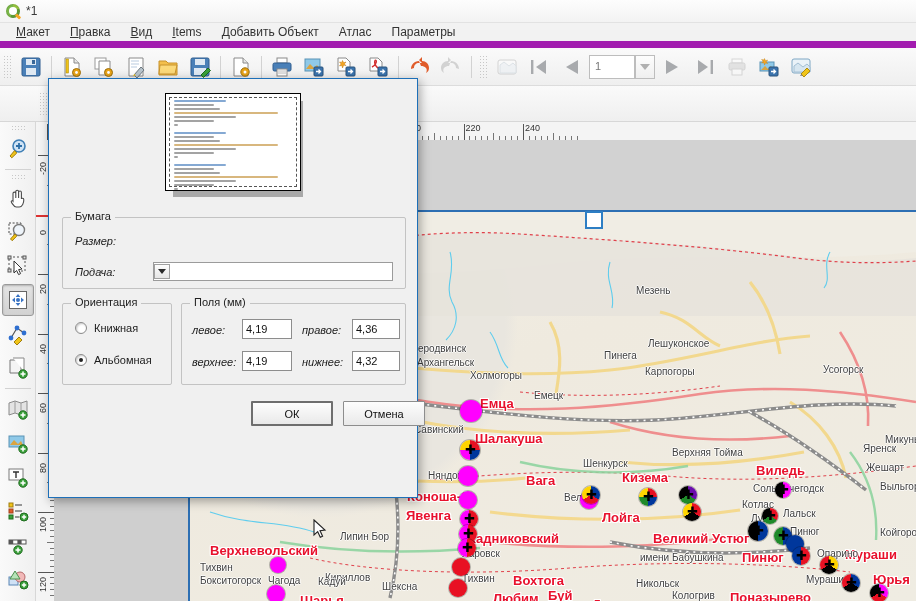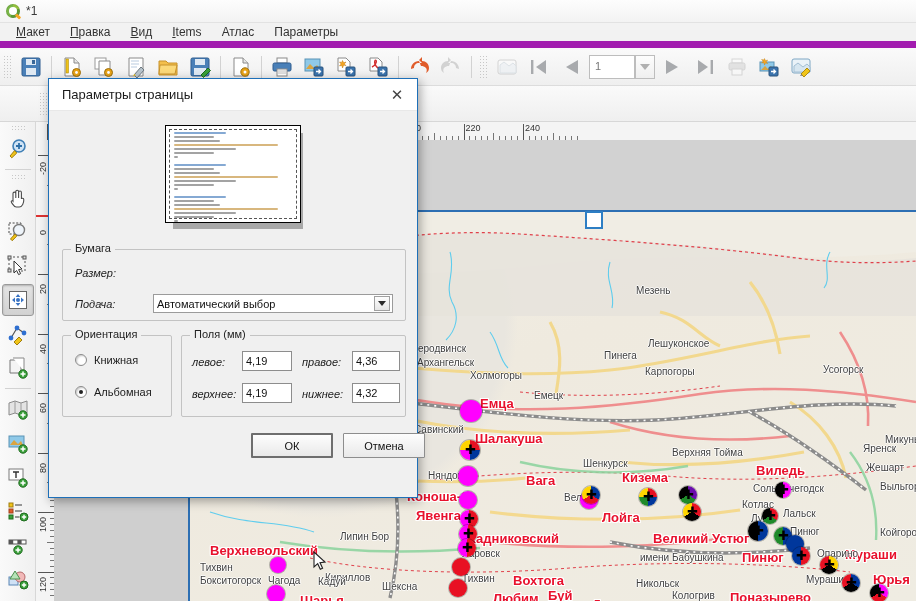--- a/index.html
+++ b/index.html
@@ -144,20 +144,21 @@
   <div class="titlebar">
     <div class="qlogo"></div>
     <div class="title-text">*1</div>
   </div>
 
   <div class="menubar">
     <div class="menu-item"><u>М</u><span>акет</span></div>
     <div class="menu-item"><u>П</u><span>равка</span></div>
     <div class="menu-item"><u>В</u><span>ид</span></div>
     <div class="menu-item"><u>I</u><span>tems</span></div>
+    <div class="menu-item"><u>Д</u><span>обавить Объект</span></div>
     <div class="menu-item">Атлас</div>
     <div class="menu-item">Параметры</div>
   </div>
 
   <div class="toolbar">
     <div class="grip"></div>
 
     <div class="tbtn">
       <svg width="22" height="22" viewBox="0 0 22 22">
           <rect x="2" y="2" width="18" height="18" rx="1.5" fill="#4a80b8" stroke="#2e5d8f"></rect>
@@ -755,21 +756,21 @@
         <div class="mlabel dark" style="left: 393px; top: 246px;">Шенкурск</div>
         <div class="mlabel red" style="font-size: 13px; left: 336px; top: 261px;">Вага</div>
         <div class="mlabel red" style="font-size: 13px; left: 432px; top: 258px;">Кизема</div>
         <div class="mlabel red" style="font-size: 13px; left: 566px; top: 251px;">Виледь</div>
         <div class="mlabel dark" style="left: 676px; top: 250px;">Жешарт</div>
         <div class="mlabel red" style="font-size: 13px; left: 217px; top: 277px;">Коноша-1</div>
         <div class="mlabel dark" style="left: 374px; top: 280px;">Вельск</div>
         <div class="mlabel red" style="font-size: 13px; left: 412px; top: 298px;">Лойга</div>
         <div class="mlabel dark" style="left: 563px; top: 271px;">Сольвычегодск</div>
         <div class="mlabel dark" style="left: 690px; top: 269px;">Выльгорт</div>
-        <div class="mlabel red" style="font-size: 13px; left: 226px; top: 296px;">Явенга</div>
+        <div class="mlabel red" style="font-size: 13px; left: 216px; top: 296px;">Явенга</div>
         <div class="mlabel dark" style="left: 552px; top: 287px;">Котлас</div>
         <div class="mlabel dark" style="left: 593px; top: 296px;">Лальск</div>
         <div class="mlabel dark" style="left: 561px; top: 301px;">Луза</div>
         <div class="mlabel red" style="font-size: 13px; left: 463px; top: 319px;">Великий Устюг</div>
         <div class="mlabel red" style="font-size: 13px; left: 278px; top: 319px;">Кадниковский</div>
         <div class="mlabel red" style="font-size: 13px; left: 20px; top: 331px;">Верхневольский</div>
         <div class="mlabel dark" style="left: 150px; top: 319px;">Липин Бор</div>
         <div class="mlabel dark" style="left: 600px; top: 314px;">Пинюг</div>
         <div class="mlabel dark" style="left: 690px; top: 315px;">Койгородок</div>
         <div class="mlabel dark" style="left: 272px; top: 336px;">Харовск</div>
@@ -837,24 +838,20 @@
         <div class="xmark" style="left: 684px; top: 374px;">✚</div>
         <div class="pie" style="width: 16px; height: 16px; left: 80px; top: 345px; background: rgb(255, 0, 255);"></div>
         <div class="pie" style="width: 18px; height: 18px; left: 77px; top: 373px; background: rgb(255, 0, 255);"></div>
       </div>
   </div>
   <div class="map-top-edge" style="left:190px;top:210px;"></div>
   <div style="position:absolute;left:188px;top:210px;width:2px;height:391px;background:#2d6fb3;"></div>
   <div class="sel-handle" style="left:585px;top:211px;"></div>
 
   <div class="dialog">
-    <div class="dlg-title">
-      <span class="dlg-title-text">Параметры страницы</span>
-      <span class="dlg-close">✕</span>
-    </div>
     <div class="dlg-body">
 
       <div class="preview-wrap">
         <div class="pv-shadow"></div>
         <div class="pv-page">
           <div class="pv-dash"></div>
           <div id="pv-lines">
               <div class="pv-line c" style="left: 8px; top: 6px; width: 52px;"></div>
               <div class="pv-line " style="left: 8px; top: 10px; width: 40px;"></div>
               <div class="pv-line " style="left: 8px; top: 14px; width: 46px;"></div>
@@ -878,21 +875,20 @@
               <div class="pv-line " style="left: 8px; top: 94px; width: 4px;"></div>
             </div>
         </div>
       </div>
 
       <div class="group" style="left:13px;top:138px;width:344px;height:72px;">
         <span class="group-legend">Бумага</span>
         <span class="lbl" style="left:12px;top:17px;">Размер:</span>
         <span class="lbl" style="left:12px;top:48px;">Подача:</span>
         <div class="combo" style="left:90px;top:44px;width:240px;">
-          <span class="ctext">Автоматический выбор</span>
           <span class="carrow">
               <i></i>
             </span>
         </div>
       </div>
 
       <div class="group" style="left:13px;top:224px;width:110px;height:82px;">
         <span class="group-legend">Ориентация</span>
         <div class="radio-row" style="left:12px;top:18px;">
           <span class="radio"></span>

